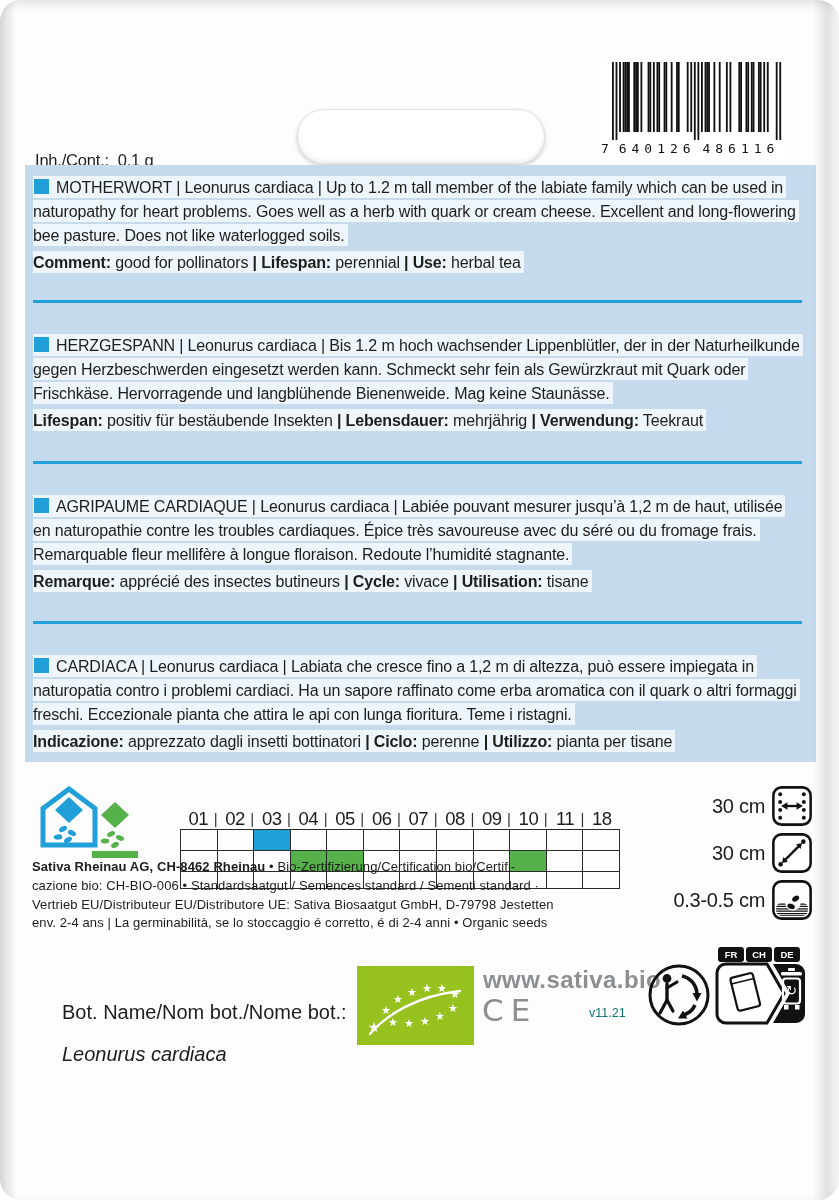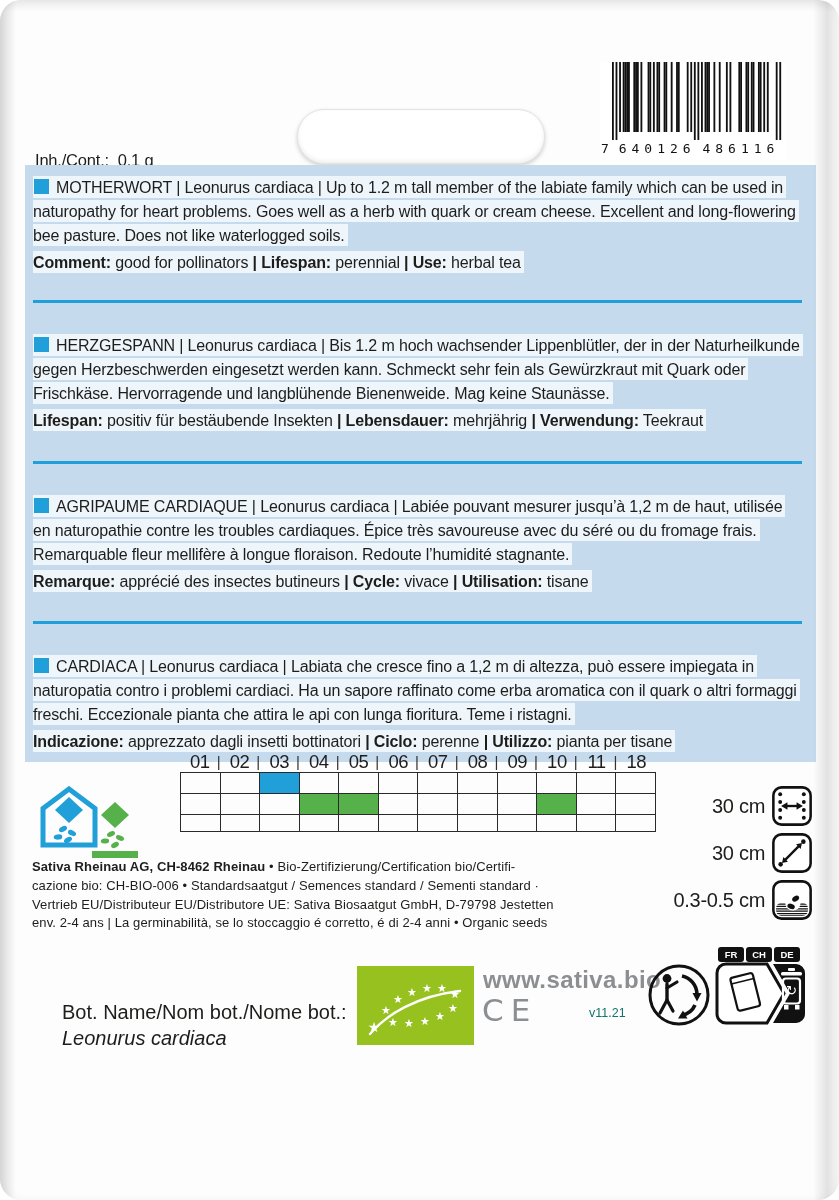--- a/index.html
+++ b/index.html
@@ -33,21 +33,21 @@
   .hl{background:var(--strip,#eef5fb);padding:2.5px 3px 2.5px 0;
       -webkit-box-decoration-break:clone;box-decoration-break:clone;}
   .marker{display:inline-block;width:15px;height:15px;background:var(--accent,#219fd9);
       margin:0 7px 0 1px;vertical-align:-1.5px;}
   .meta-par b{font-weight:700;}
   .block-sep{height:3px;background:var(--accent,#219fd9);margin:0 14px 0 8px;flex:none;}
 
   
   .legend-blue{position:absolute;left:40px;top:786px;}
   .legend-green{position:absolute;left:92px;top:800px;}
-  .cal-table{position:absolute;left:180px;top:751px;width:476px;}
+  .cal-table{position:absolute;left:180px;top:808px;width:440px;}
   .cal-head{display:flex;height:21px;font-size:18.5px;letter-spacing:-.5px;}
   .cal-head span{flex:1;text-align:center;line-height:21px;position:relative;}
   .cal-head span + span::before{content:"|";position:absolute;left:-3px;top:0;font-size:15px;color:#333;}
   .cal-grid{border:1.4px solid #2a2a2a;}
   .cal-row{display:flex;border-bottom:1.4px solid #2a2a2a;height:20px;}
   .cal-row:last-child{border-bottom:none;height:16px;}
   .cal-cell{flex:1;border-right:1.4px solid #2a2a2a;}
   .cal-cell:last-child{border-right:none;}
 
   
@@ -64,21 +64,21 @@
   
   .eu-logo{position:absolute;left:357px;top:966px;}
   .website{position:absolute;left:483px;top:966px;font-size:24px;font-weight:700;
       color:var(--gray,#8b8f92);letter-spacing:.4px;}
   .ce{position:absolute;left:482px;top:992px;font-size:31px;color:var(--gray,#8b8f92);
       letter-spacing:7px;font-family:"DejaVu Sans",sans-serif;}
   .version{position:absolute;left:589px;top:1006px;font-size:12.5px;color:#0f766e;}
   .triman{position:absolute;left:647px;top:963px;}
   .disposal{position:absolute;left:715px;top:947px;}
   .bot{position:absolute;left:62px;top:1001px;font-size:20px;line-height:22px;}
-  .bot-name{font-style:italic;margin-top:4px;}
+  .bot-name{font-style:italic;margin-top:20px;}
 </style>
 </head>
 <body>
 
 <div class="page">
 
   <div class="amount">
     <div>Inh./Cont.:  0.1 g</div>
     <div>ca./env. 2-4 m²</div>
   </div>

